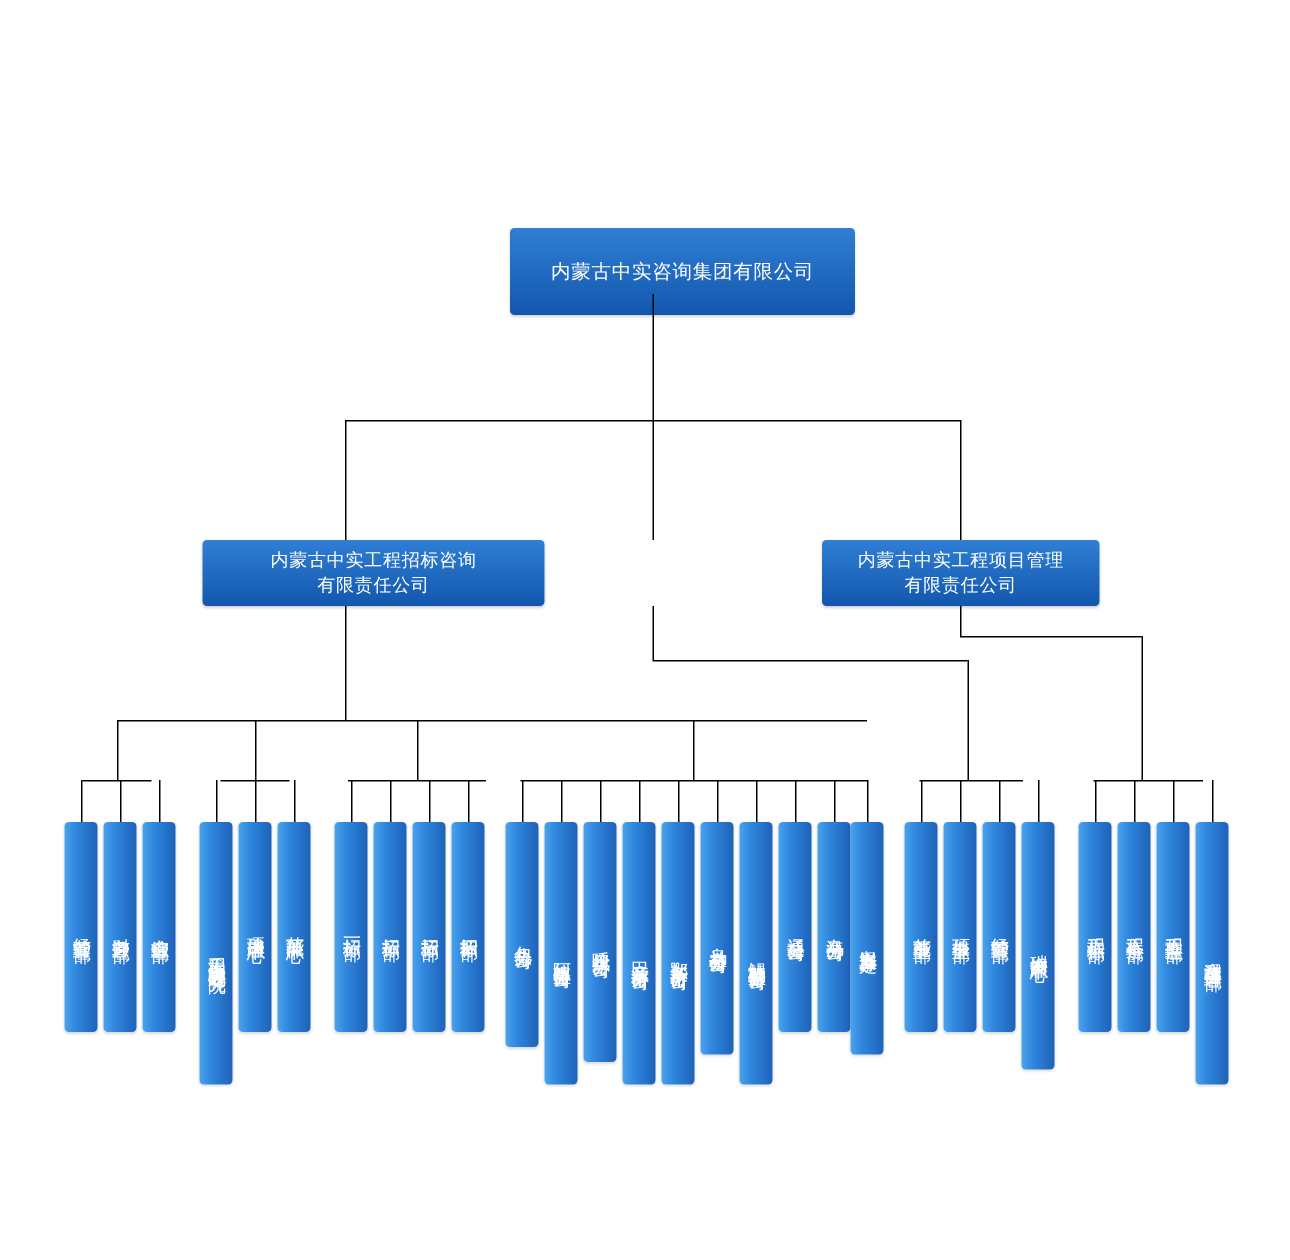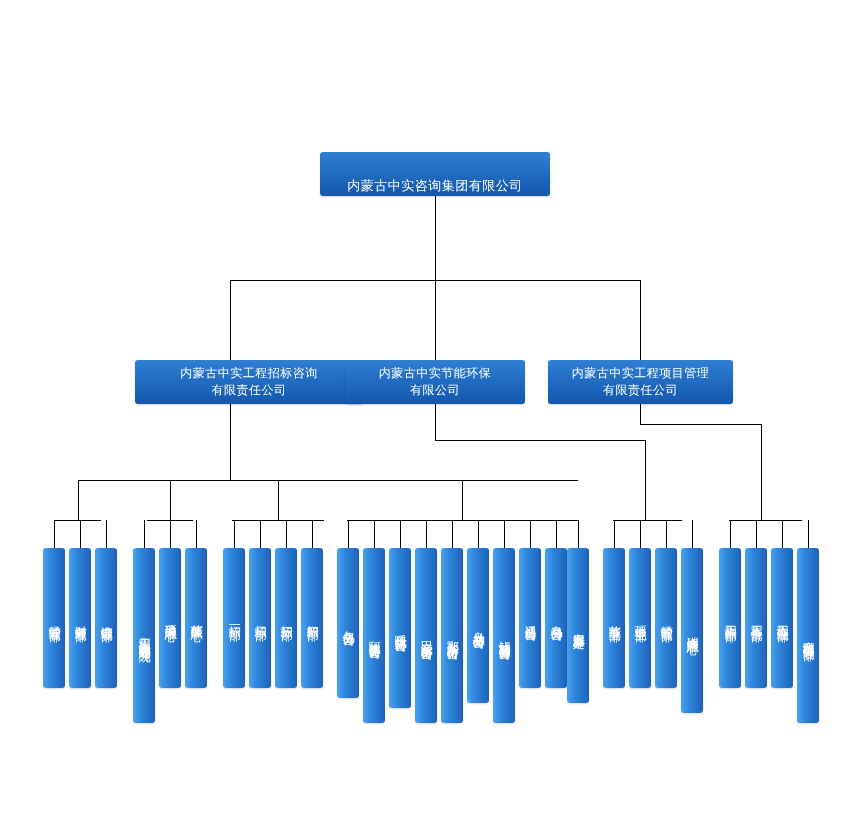--- a/index.html
+++ b/index.html
@@ -59,35 +59,32 @@
     background: #000000;
   }
   .line.h { height: 1px; }
   .line.v { width: 1px; }
 </style>
 </head>
 <body>
 
 <div id="chart-root">
 
-  <div class="node root" style="left:320px; top:152px; width:230px; height:44px;align-items:flex-end;">
+  <div class="node root" style="left:340px; top:152px; width:230px; height:58px;">
     <span class="nodetext">内蒙古中实咨询集团有限公司</span>
   </div>
 
   <div class="line v" style="left:435px; top:196px; height:84px;"></div>
   <div class="line h" style="left:230px; top:280px; width:410px;"></div>
   <div class="line v" style="left:230px; top:280px; height:80px;"></div>
   <div class="line v" style="left:435px; top:280px; height:80px;"></div>
   <div class="line v" style="left:640px; top:280px; height:80px;"></div>
 
   <div class="node level2" style="left:135px; top:360px; width:228px; height:44px;">
     <span class="nodetext">内蒙古中实工程招标咨询<br>有限责任公司</span>
-  </div>
-  <div class="node level2" style="left:345px; top:360px; width:180px; height:44px;">
-    <span class="nodetext">内蒙古中实节能环保<br>有限公司</span>
   </div>
   <div class="node level2" style="left:548px; top:360px; width:185px; height:44px;">
     <span class="nodetext">内蒙古中实工程项目管理<br>有限责任公司</span>
   </div>
 
   <div class="line v" style="left:230px; top:404px; height:76px;"></div>
   <div class="line h" style="left:78px; top:480px; width:500px;"></div>
 
   <div class="line v" style="left:435px; top:404px; height:36px;"></div>
   <div class="line h" style="left:435px; top:440px; width:210px;"></div>

